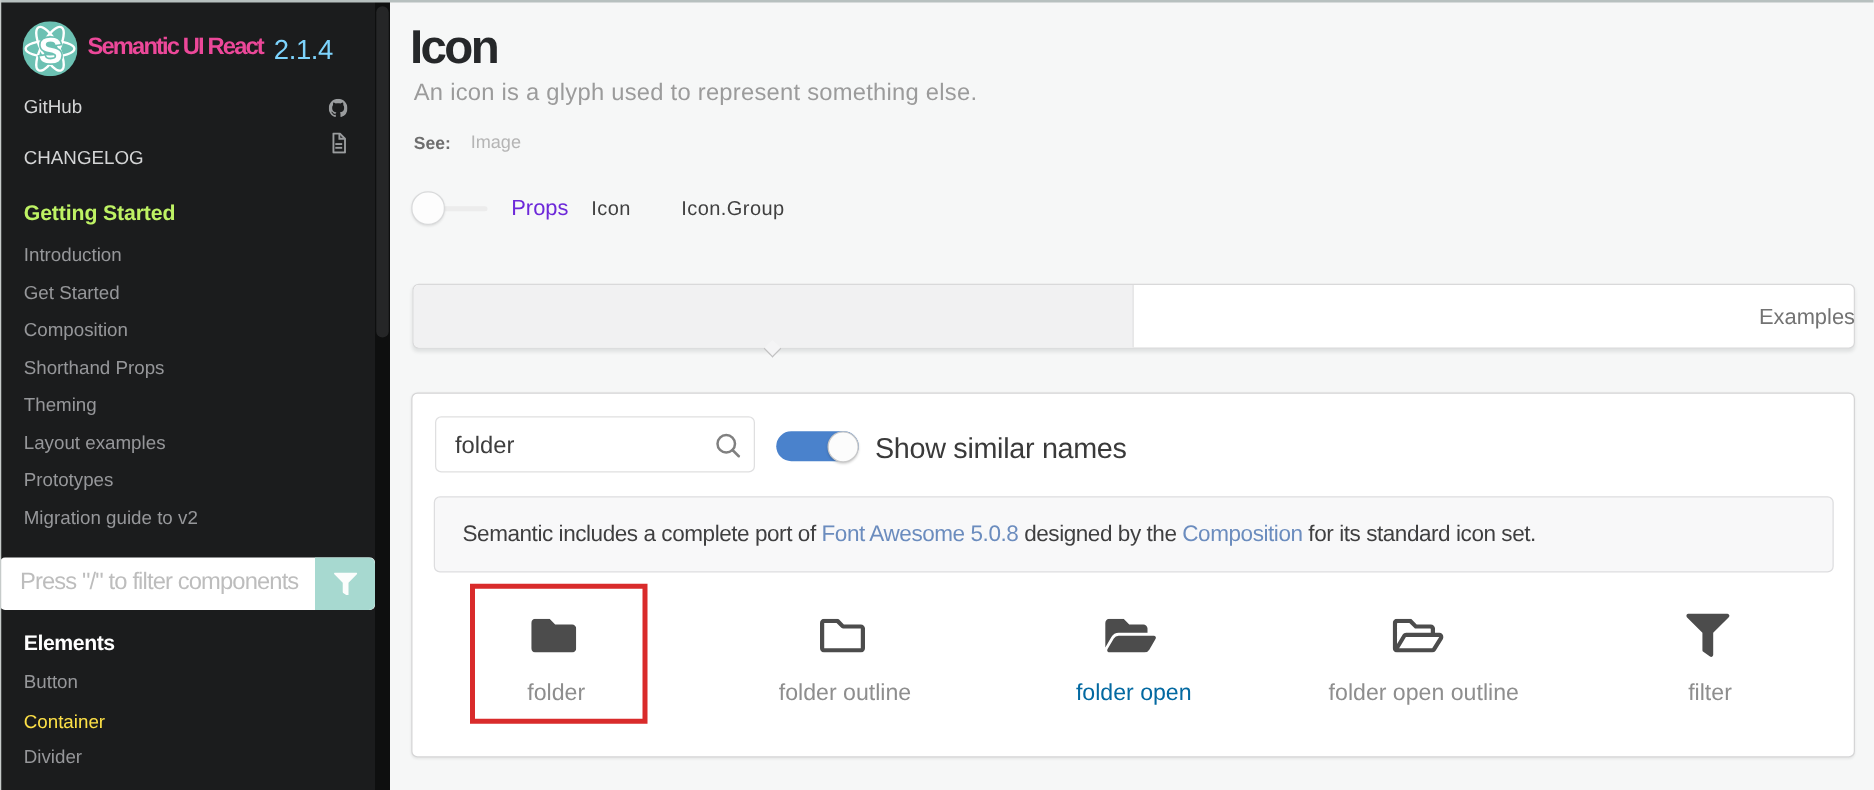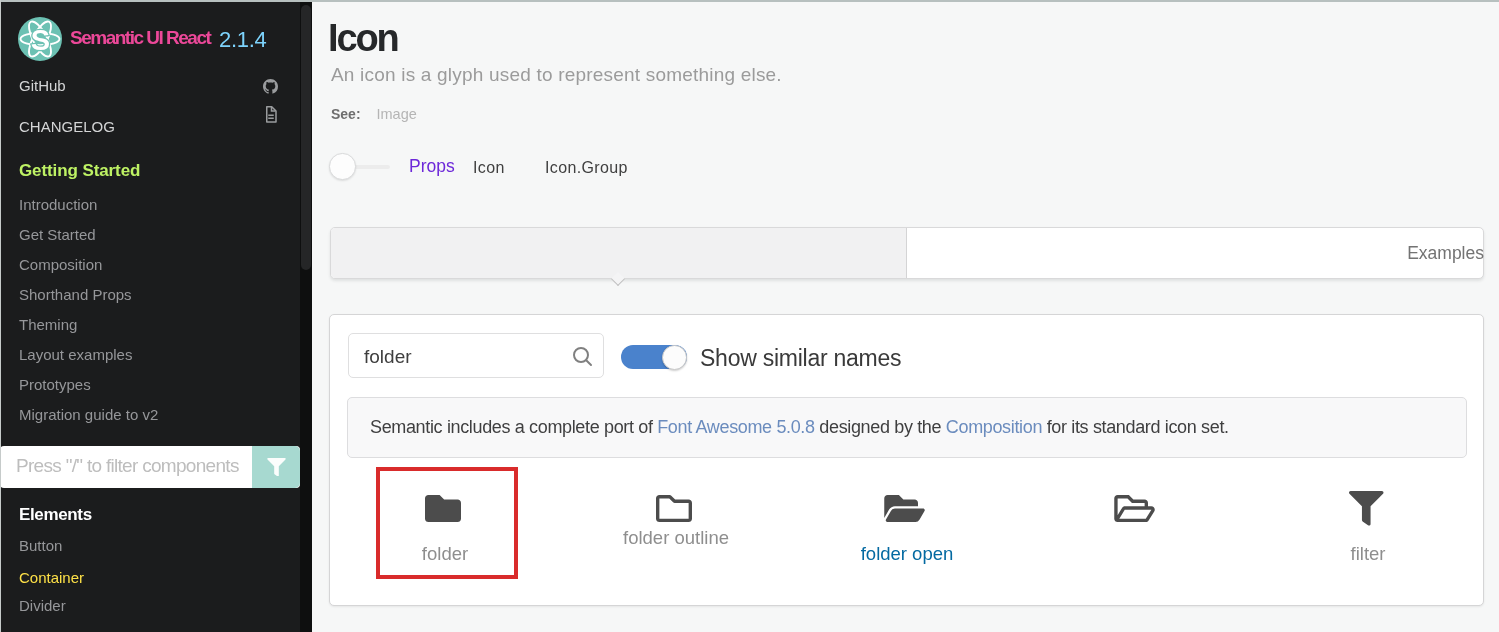--- a/index.html
+++ b/index.html
@@ -112,19 +112,20 @@
     <path d="M572.694 292.093L500.27 416.248A63.997 63.997 0 0 1 444.989 448H45.025c-18.523 0-30.064-20.093-20.731-36.093l72.424-124.155A64 64 0 0 1 152 256h399.964c18.523 0 30.064 20.093 20.73 36.093zM152 224h328v-48c0-26.51-21.49-48-48-48H272l-64-64H48C21.49 64 0 85.49 0 112v278.046l69.077-118.418C86.214 242.25 118.179 224 152 224z"></path>
   </svg>
   <svg class="abs" style="left:802px;top:495px;" width="41" height="27" viewBox="0 64 576 384" fill="#4c4c4c">
     <path d="M527.9 224H480v-48c0-26.5-21.5-48-48-48H272l-64-64H48C21.5 64 0 85.5 0 112v288c0 26.5 21.5 48 48 48h400c16.5 0 31.9-8.5 40.7-22.6l79.9-128c20-31.9-3-73.4-40.7-73.4zM48 118c0-3.3 2.7-6 6-6h134.1l64 64H426c3.3 0 6 2.7 6 6v42H152c-16.8 0-32.4 8.8-41.1 23.2L48 351.4zm400 282H72l77.2-128H528z"></path>
   </svg>
   <svg class="abs" style="left:1037px;top:490px;" width="34.5" height="36.5" viewBox="0 0 512 512" fill="#4c4c4c">
     <path d="M487.976 0H24.028C2.71 0-8.047 25.866 7.058 40.971L192 225.941V432c0 7.831 3.821 15.17 10.237 19.662l80 55.98C298.02 518.69 320 507.493 320 487.98V225.941l184.947-184.97C520.021 25.896 509.338 0 487.976 0z"></path>
   </svg>
 
   <div class="abs" style="left:73px;top:544px;width:120px;text-align:center;font-size:18.5px;color:#8e8e8e;line-height:19px;">folder</div>
-  <div class="abs" style="left:264px;top:528px;width:200px;text-align:center;font-size:18.5px;color:#8e8e8e;line-height:19px;">folder outline</div>
+  <div class="abs" style="left:264px;top:544px;width:200px;text-align:center;font-size:18.5px;color:#8e8e8e;line-height:19px;">folder outline</div>
   <div class="abs" style="left:495px;top:544px;width:200px;text-align:center;font-size:18.5px;color:#0369a1;line-height:19px;">folder open</div>
+  <div class="abs" style="left:727px;top:544px;width:200px;text-align:center;font-size:18.5px;color:#8e8e8e;line-height:19px;">folder open outline</div>
   <div class="abs" style="left:956px;top:544px;width:200px;text-align:center;font-size:18.5px;color:#8e8e8e;line-height:19px;">filter</div>
 </div>
 
 <div class="abs" style="left:0;top:0;width:1499px;height:2px;background:#b7c0bf;"></div>
 <div class="abs" style="left:0;top:0;width:1px;height:632px;background:#c6cbca;"></div>
 
 </body></html>

